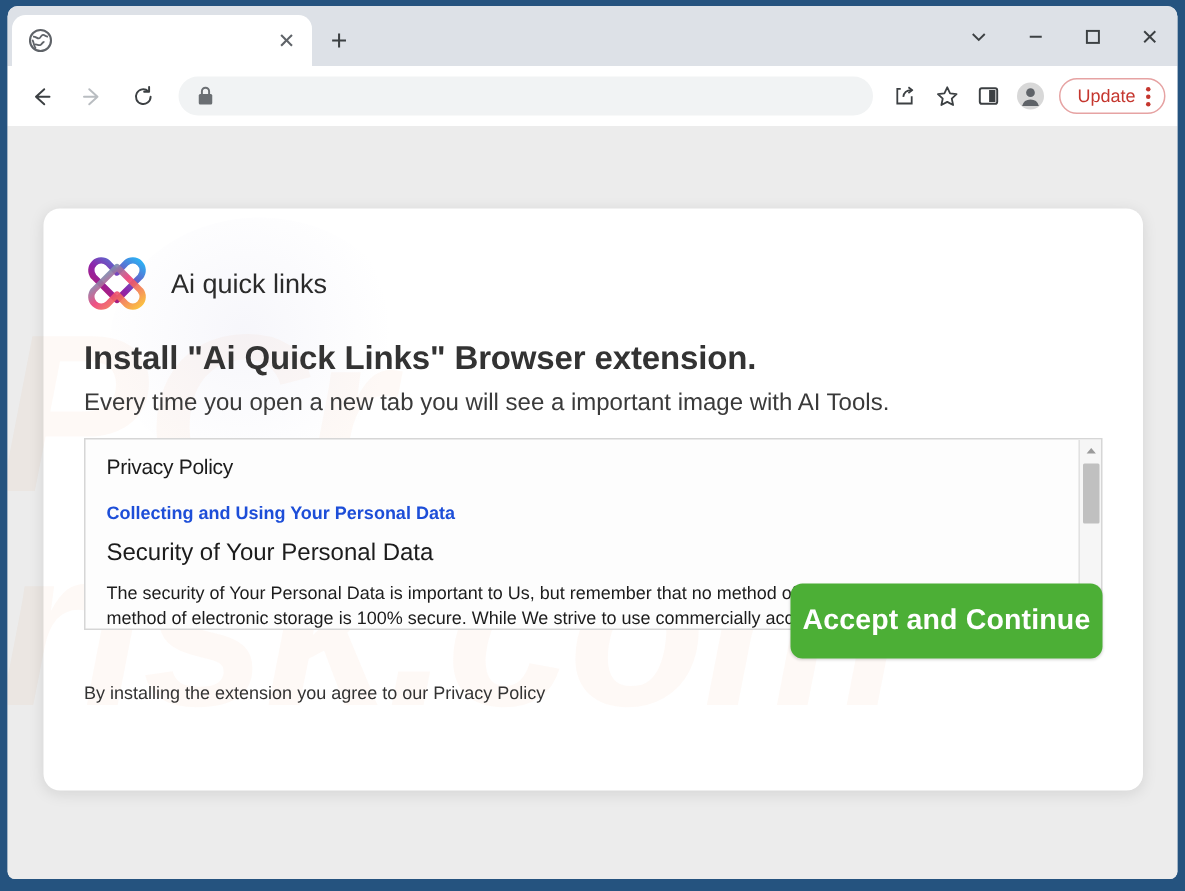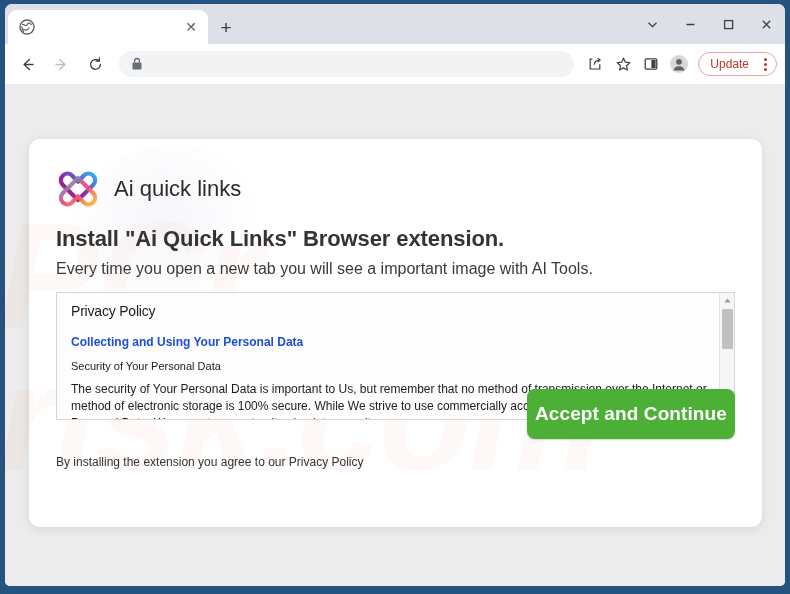--- a/index.html
+++ b/index.html
@@ -140,21 +140,21 @@
   }
   .tool-icon svg { display:block; }
   #update-button {
     height: 22px;
     margin-left: 6px;
     padding: 0 9px 0 11px;
     border: 1px solid #e6a3a3;
     border-radius: 12px;
     display: flex;
     align-items: center;
-    gap: 15px;
+    gap: 7px;
     background: #fff;
   }
   #update-label {
     font-size: 12px;
     color: #c5362e;
     white-space: nowrap;
   }
   #kebab-dots {
     display: flex;
     flex-direction: column;
@@ -234,21 +234,21 @@
   }
 
   #brand-row {
     display: flex;
     align-items: center;
     height: 48px;
   }
   #brand-logo { width: 44px; height: 44px; display:block; }
   #brand-name {
     margin-left: 14px;
-    font-size: 22px;
+    font-size: 18px;
     color: #2b2b2b;
   }
 
   #install-heading {
     margin-top: 13px;
     font-size: 22px;
     font-weight: bold;
     color: #333333;
     letter-spacing: -0.1px;
   }
@@ -278,21 +278,21 @@
     margin: 0 0 16px 0;
     letter-spacing: -0.2px;
   }
   #policy-h2 {
     font-size: 12px;
     font-weight: bold;
     color: #1d4ed8;
     margin-bottom: 11px;
   }
   #policy-h3 {
-    font-size: 11px;
+    font-size: 16px;
     color: #1c1c1c;
     margin-bottom: 9px;
   }
   #policy-body {
     font-size: 12px;
     color: #1c1c1c;
     line-height: 1.42;
   }
   
   #policy-scrollbar {

